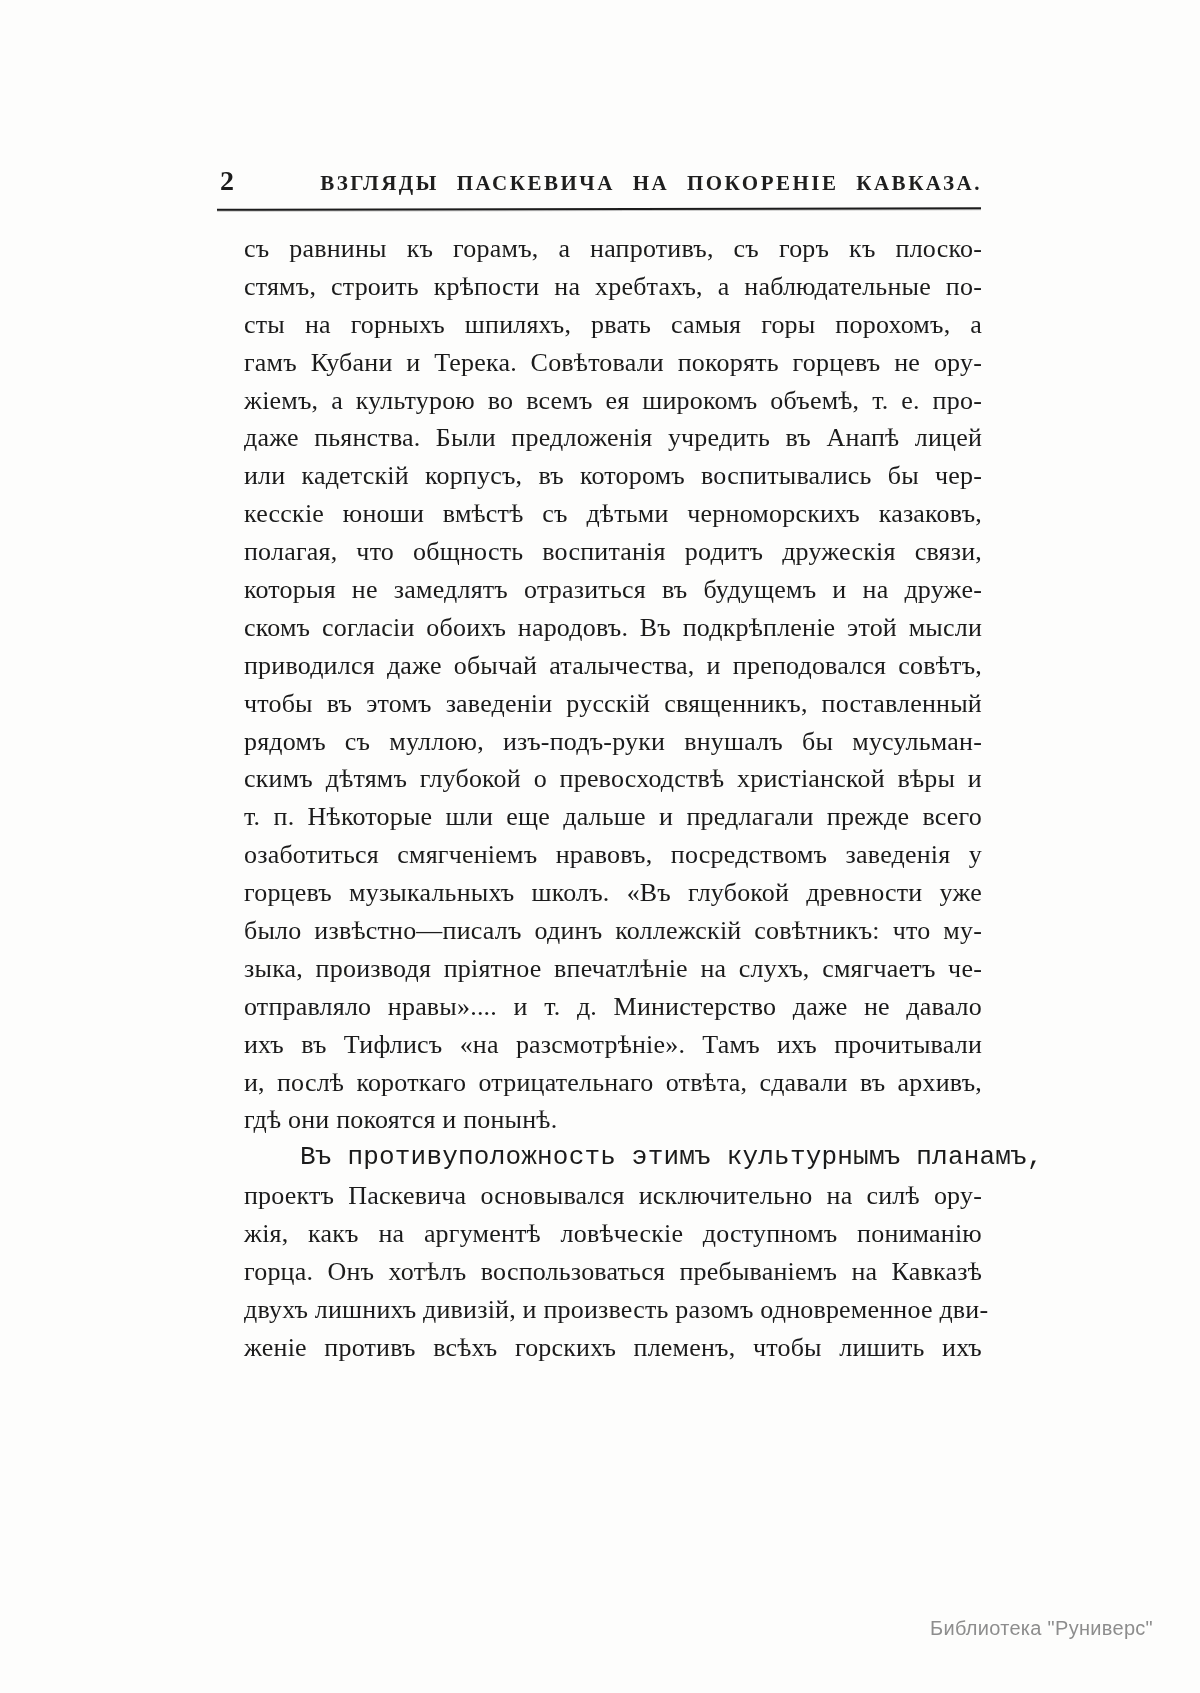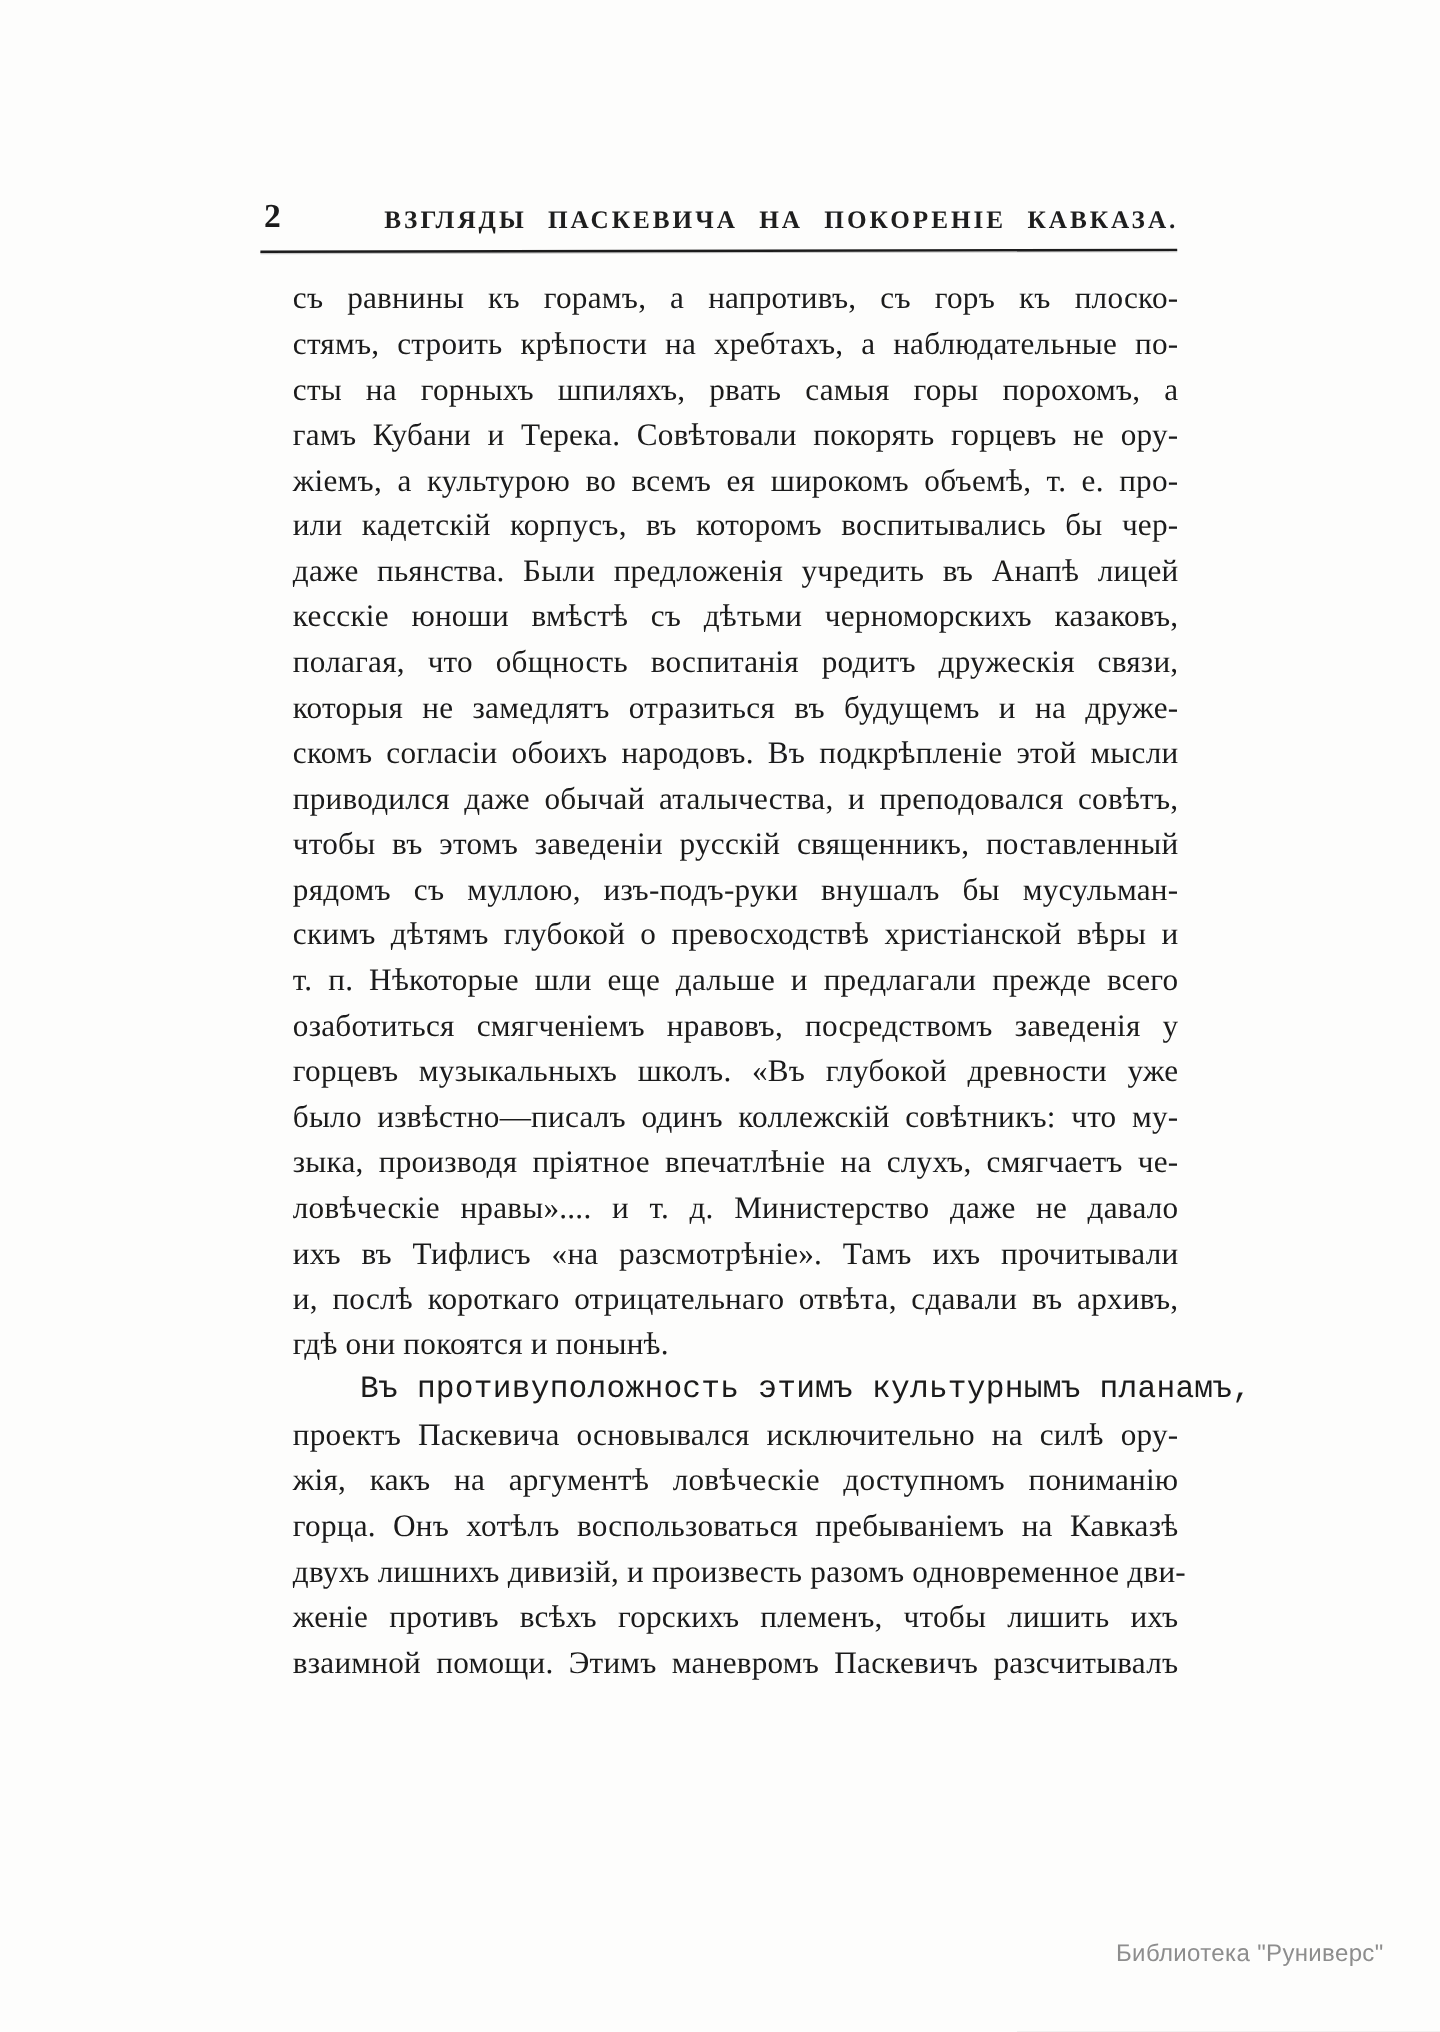--- a/index.html
+++ b/index.html
@@ -99,43 +99,42 @@
   </div>
 
   <div class="header-rule"></div>
 
   <div class="body-text">
       <div class="line">съ равнины къ горамъ, а напротивъ, съ горъ къ плоско-</div>
       <div class="line">стямъ, строить крѣпости на хребтахъ, а наблюдательные по-</div>
       <div class="line">сты на горныхъ шпиляхъ, рвать самыя горы порохомъ, а</div>
       <div class="line">гамъ Кубани и Терека. Совѣтовали покорять горцевъ не ору-</div>
       <div class="line">жіемъ, а культурою во всемъ ея широкомъ объемѣ, т. е. про-</div>
+      <div class="line">даже пьянства. Были предложенія учредить въ Анапѣ лицей</div>
       <div class="line">или кадетскій корпусъ, въ которомъ воспитывались бы чер-</div>
-      <div class="line">даже пьянства. Были предложенія учредить въ Анапѣ лицей</div>
       <div class="line">кесскіе юноши вмѣстѣ съ дѣтьми черноморскихъ казаковъ,</div>
       <div class="line">полагая, что общность воспитанія родитъ дружескія связи,</div>
       <div class="line">которыя не замедлятъ отразиться въ будущемъ и на друже-</div>
       <div class="line">скомъ согласіи обоихъ народовъ. Въ подкрѣпленіе этой мысли</div>
       <div class="line">приводился даже обычай аталычества, и преподовался совѣтъ,</div>
       <div class="line">чтобы въ этомъ заведеніи русскій священникъ, поставленный</div>
       <div class="line">рядомъ съ муллою, изъ-подъ-руки внушалъ бы мусульман-</div>
       <div class="line">скимъ дѣтямъ глубокой о превосходствѣ христіанской вѣры и</div>
       <div class="line">т. п. Нѣкоторые шли еще дальше и предлагали прежде всего</div>
       <div class="line">озаботиться смягченіемъ нравовъ, посредствомъ заведенія у</div>
       <div class="line">горцевъ музыкальныхъ школъ. «Въ глубокой древности уже</div>
       <div class="line">было извѣстно—писалъ одинъ коллежскій совѣтникъ: что му-</div>
       <div class="line">зыка, производя пріятное впечатлѣніе на слухъ, смягчаетъ че-</div>
-      <div class="line">ловѣческіе нравы».... и т. д. Министерство даже не давало</div>
+      <div class="line">отправляло нравы».... и т. д. Министерство даже не давало</div>
       <div class="line">ихъ въ Тифлисъ «на разсмотрѣніе». Тамъ ихъ прочитывали</div>
       <div class="line">и, послѣ короткаго отрицательнаго отвѣта, сдавали въ архивъ,</div>
       <div class="line end">гдѣ они покоятся и понынѣ.</div>
       <div class="line indent">Въ противуположность этимъ культурнымъ планамъ,</div>
       <div class="line">проектъ Паскевича основывался исключительно на силѣ ору-</div>
       <div class="line">жія, какъ на аргументѣ ловѣческіе доступномъ пониманію</div>
       <div class="line">горца. Онъ хотѣлъ воспользоваться пребываніемъ на Кавказѣ</div>
       <div class="line">двухъ лишнихъ дивизій, и произвесть разомъ одновременное дви-</div>
       <div class="line">женіе противъ всѣхъ горскихъ племенъ, чтобы лишить ихъ</div>
-      <div class="line">взаимной помощи. Этимъ маневромъ Паскевичъ разсчитывалъ</div>
     </div>
 
   <div class="watermark">Библиотека "Руниверс"</div>
 
 </div>
 
 </body></html>

